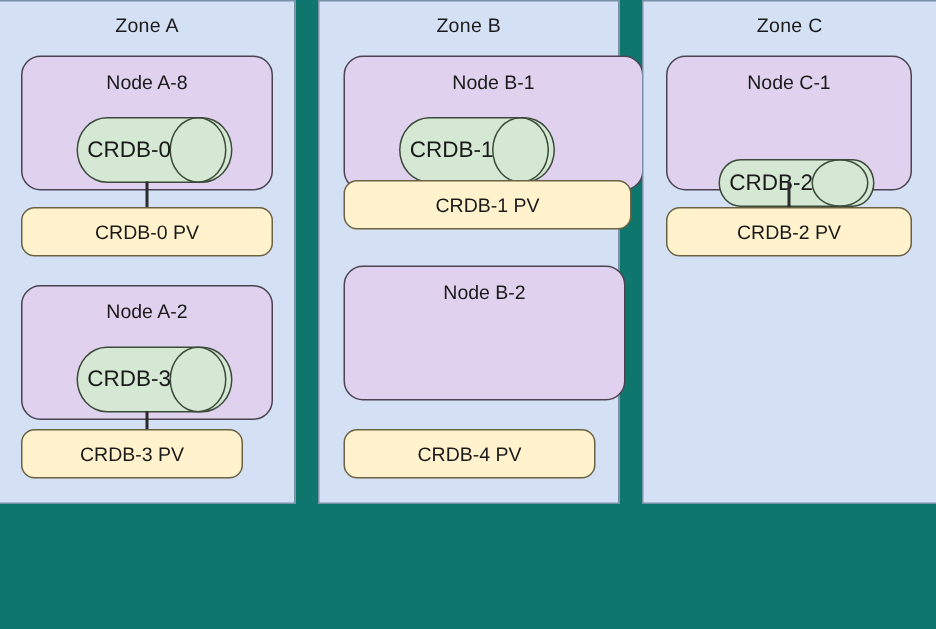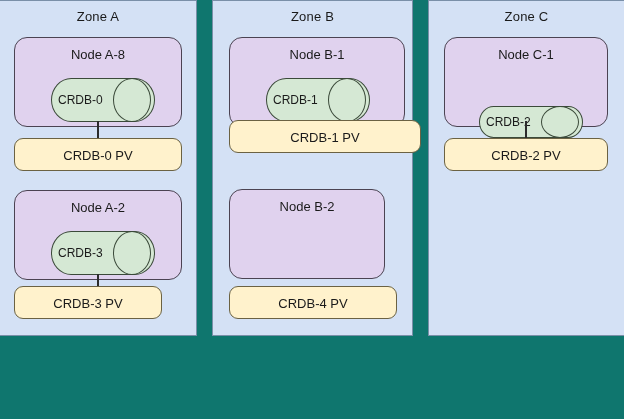--- a/index.html
+++ b/index.html
@@ -74,22 +74,22 @@
     border-radius: 50%;
     box-sizing: border-box;
     background: transparent;
   }
   .pod-label {
     position: absolute;
     left: 6px;
     right: 40px;
     top: 50%;
     transform: translateY(-50%);
-    text-align: left;
-    font-size: 12px;
+    text-align: right;
+    font-size: 15px;
     color: #1a1a1a;
   }
 
   .pv-box {
     position: absolute;
     background: #fff2cc;
     border: 1px solid #6b6243;
     border-radius: 9px;
     box-sizing: border-box;
   }
@@ -141,34 +141,34 @@
     <div class="connector" style="left:97px; top:273px; height:18px;"></div>
 
     <div class="pv-box" style="left:14px; top:285px; width:148px; height:33px;">
       <div class="pv-label">CRDB-3 PV</div>
     </div>
   </div>
 
   <div class="zone" id="zone-b">
     <div class="zone-title">Zone B</div>
 
-    <div class="node-box" style="left:16px; top:36px; width:176px; height:90px;">
+    <div class="node-box" style="left:16px; top:36px; width:200px; height:90px;">
       <div class="node-label">Node B-1</div>
       <div class="pod" style="left:36px; top:40px; width:104px; height:44px;">
         <div class="pod-cap"></div>
         <div class="pod-label">CRDB-1</div>
       </div>
     </div>
     <div class="connector" style="left:99px; top:120px; height:18px;"></div>
 
     <div class="pv-box" style="left:16px; top:119px; width:192px; height:33px;padding-left:44px;">
       <div class="pv-label">CRDB-1 PV</div>
     </div>
 
-    <div class="node-box" style="left:16px; top:188px; width:156px; height:90px;">
+    <div class="node-box" style="left:16px; top:176px; width:188px; height:90px;">
       <div class="node-label">Node B-2</div>
     </div>
 
     <div class="pv-box" style="left:16px; top:285px; width:168px; height:33px;">
       <div class="pv-label">CRDB-4 PV</div>
     </div>
   </div>
 
   <div class="zone" id="zone-c">
     <div class="zone-title">Zone C</div>

